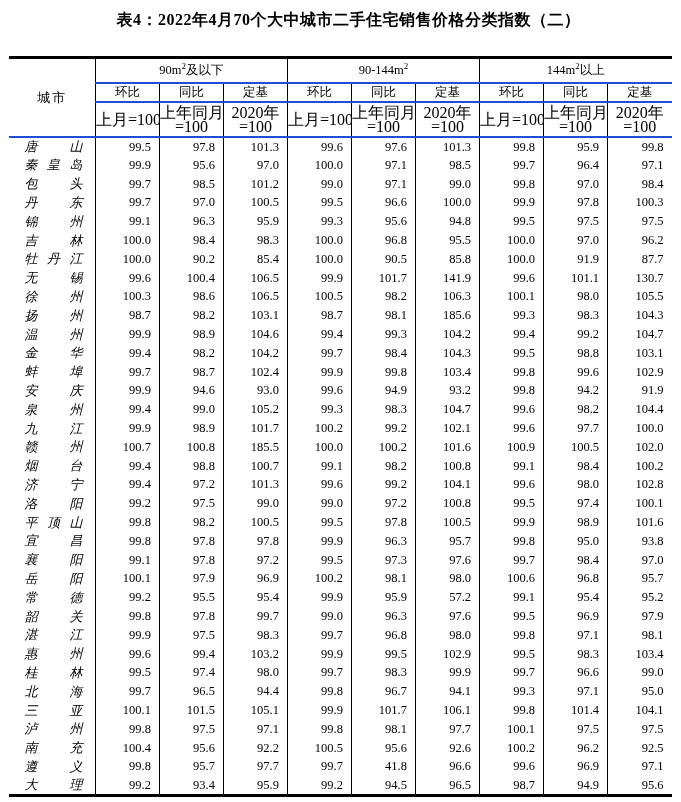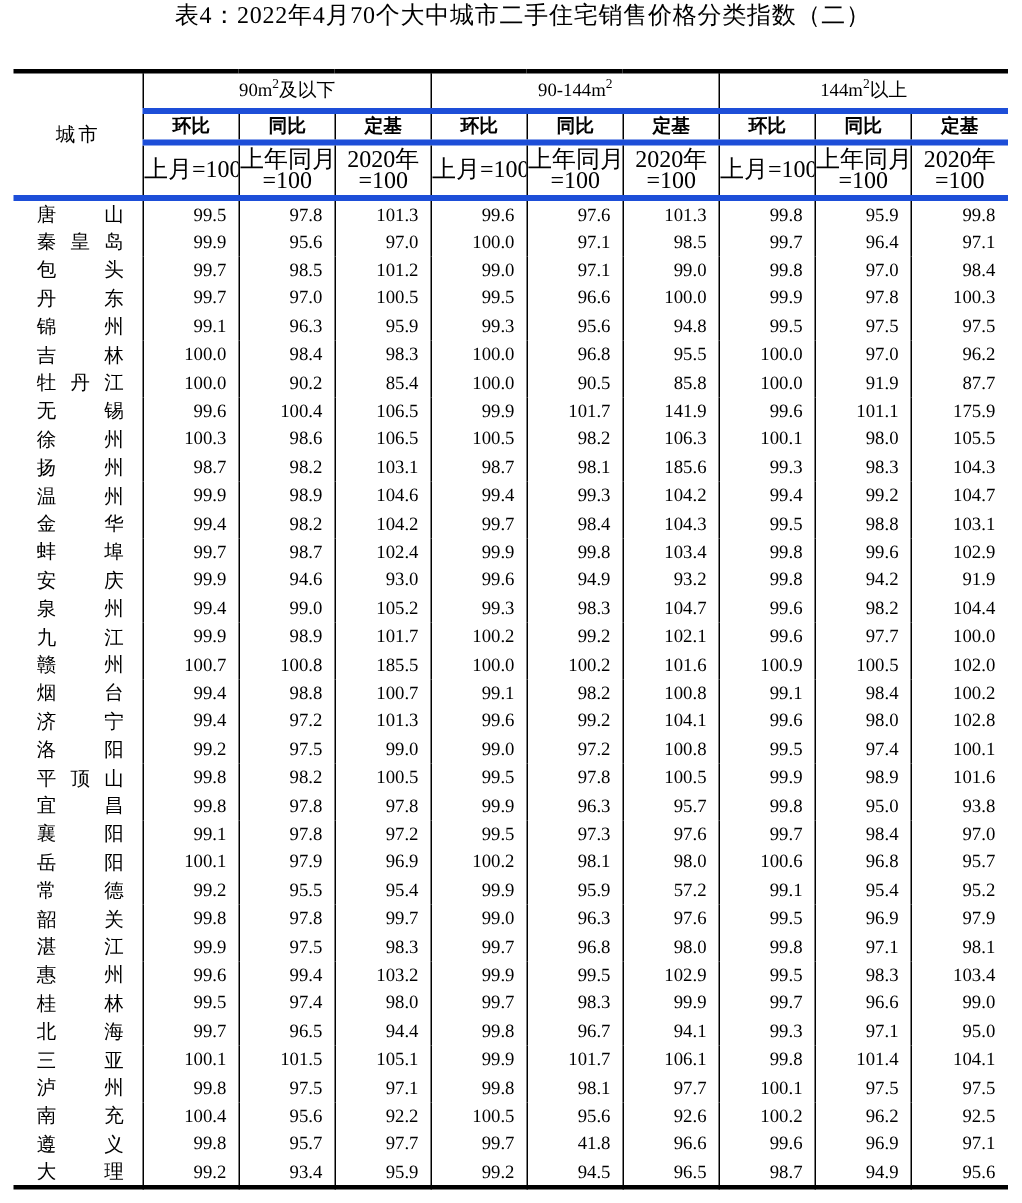--- a/index.html
+++ b/index.html
@@ -14,22 +14,23 @@
     color: #000;
     overflow: hidden;
   }
   .page {
     width: 681px;
     height: 802px;
     position: relative;
   }
   .doc-title {
     text-align: center;
-    font-weight: normal;
+    font-weight: bold;
     font-size: 16px;
+    padding-top: 10px;
     letter-spacing: 0.5px;
     margin-left: 16px;
   }
   table.idx {
     border-collapse: collapse;
     table-layout: fixed;
     width: 662px;
     margin: 25px auto 0 auto;
     border-top: 3px solid #000;
     border-bottom: 3px solid #000;
@@ -40,36 +41,35 @@
     padding: 0;
     font-weight: normal;
     font-size: 12.5px;
     color: #000;
     overflow: hidden;
     white-space: nowrap;
   }
   
   thead th.bl, tbody td.num { border-left: 1px solid #000; }
   
-  thead th { border-bottom: 4px solid #1d4ed8; }
+  thead th { border-bottom: 2px solid #1d4ed8; }
   th.grp {
     height: 23px;
     text-align: center;
     vertical-align: middle;
   }
   th.grp sup {
     font-size: 9px;
     vertical-align: super;
     line-height: 0;
   }
   th.met {
     height: 17px;
     text-align: center;
     vertical-align: middle;
-    font-weight: bold;
   }
   th.base {
     height: 33px;
     text-align: center;
     vertical-align: middle;
     font-size: 16px;
     line-height: 14px;
   }
   th.city-h {
     vertical-align: middle;
@@ -85,20 +85,21 @@
   td.city-cell {
     vertical-align: middle;
   }
   span.city-name {
     display: inline-block;
     width: 58px;
     margin-left: 15px;
     text-align: justify;
     text-align-last: justify;
     font-size: 13px;
+    font-style: italic;
   }
 </style>
 </head>
 <body>
 
 <div class="page">
 
   <div class="doc-title">表4：2022年4月70个大中城市二手住宅销售价格分类指数（二）</div>
 
   <table class="idx">
@@ -259,21 +260,21 @@
         <tr>
           <td class="city-cell"><span class="city-name">无锡</span></td>
           <td class="num">99.6</td>
           <td class="num">100.4</td>
           <td class="num">106.5</td>
           <td class="num">99.9</td>
           <td class="num">101.7</td>
           <td class="num">141.9</td>
           <td class="num">99.6</td>
           <td class="num">101.1</td>
-          <td class="num">175.9</td>
+          <td class="num">130.7</td>
         </tr>
         <tr>
           <td class="city-cell"><span class="city-name">徐州</span></td>
           <td class="num">100.3</td>
           <td class="num">98.6</td>
           <td class="num">106.5</td>
           <td class="num">100.5</td>
           <td class="num">98.2</td>
           <td class="num">106.3</td>
           <td class="num">100.1</td>

